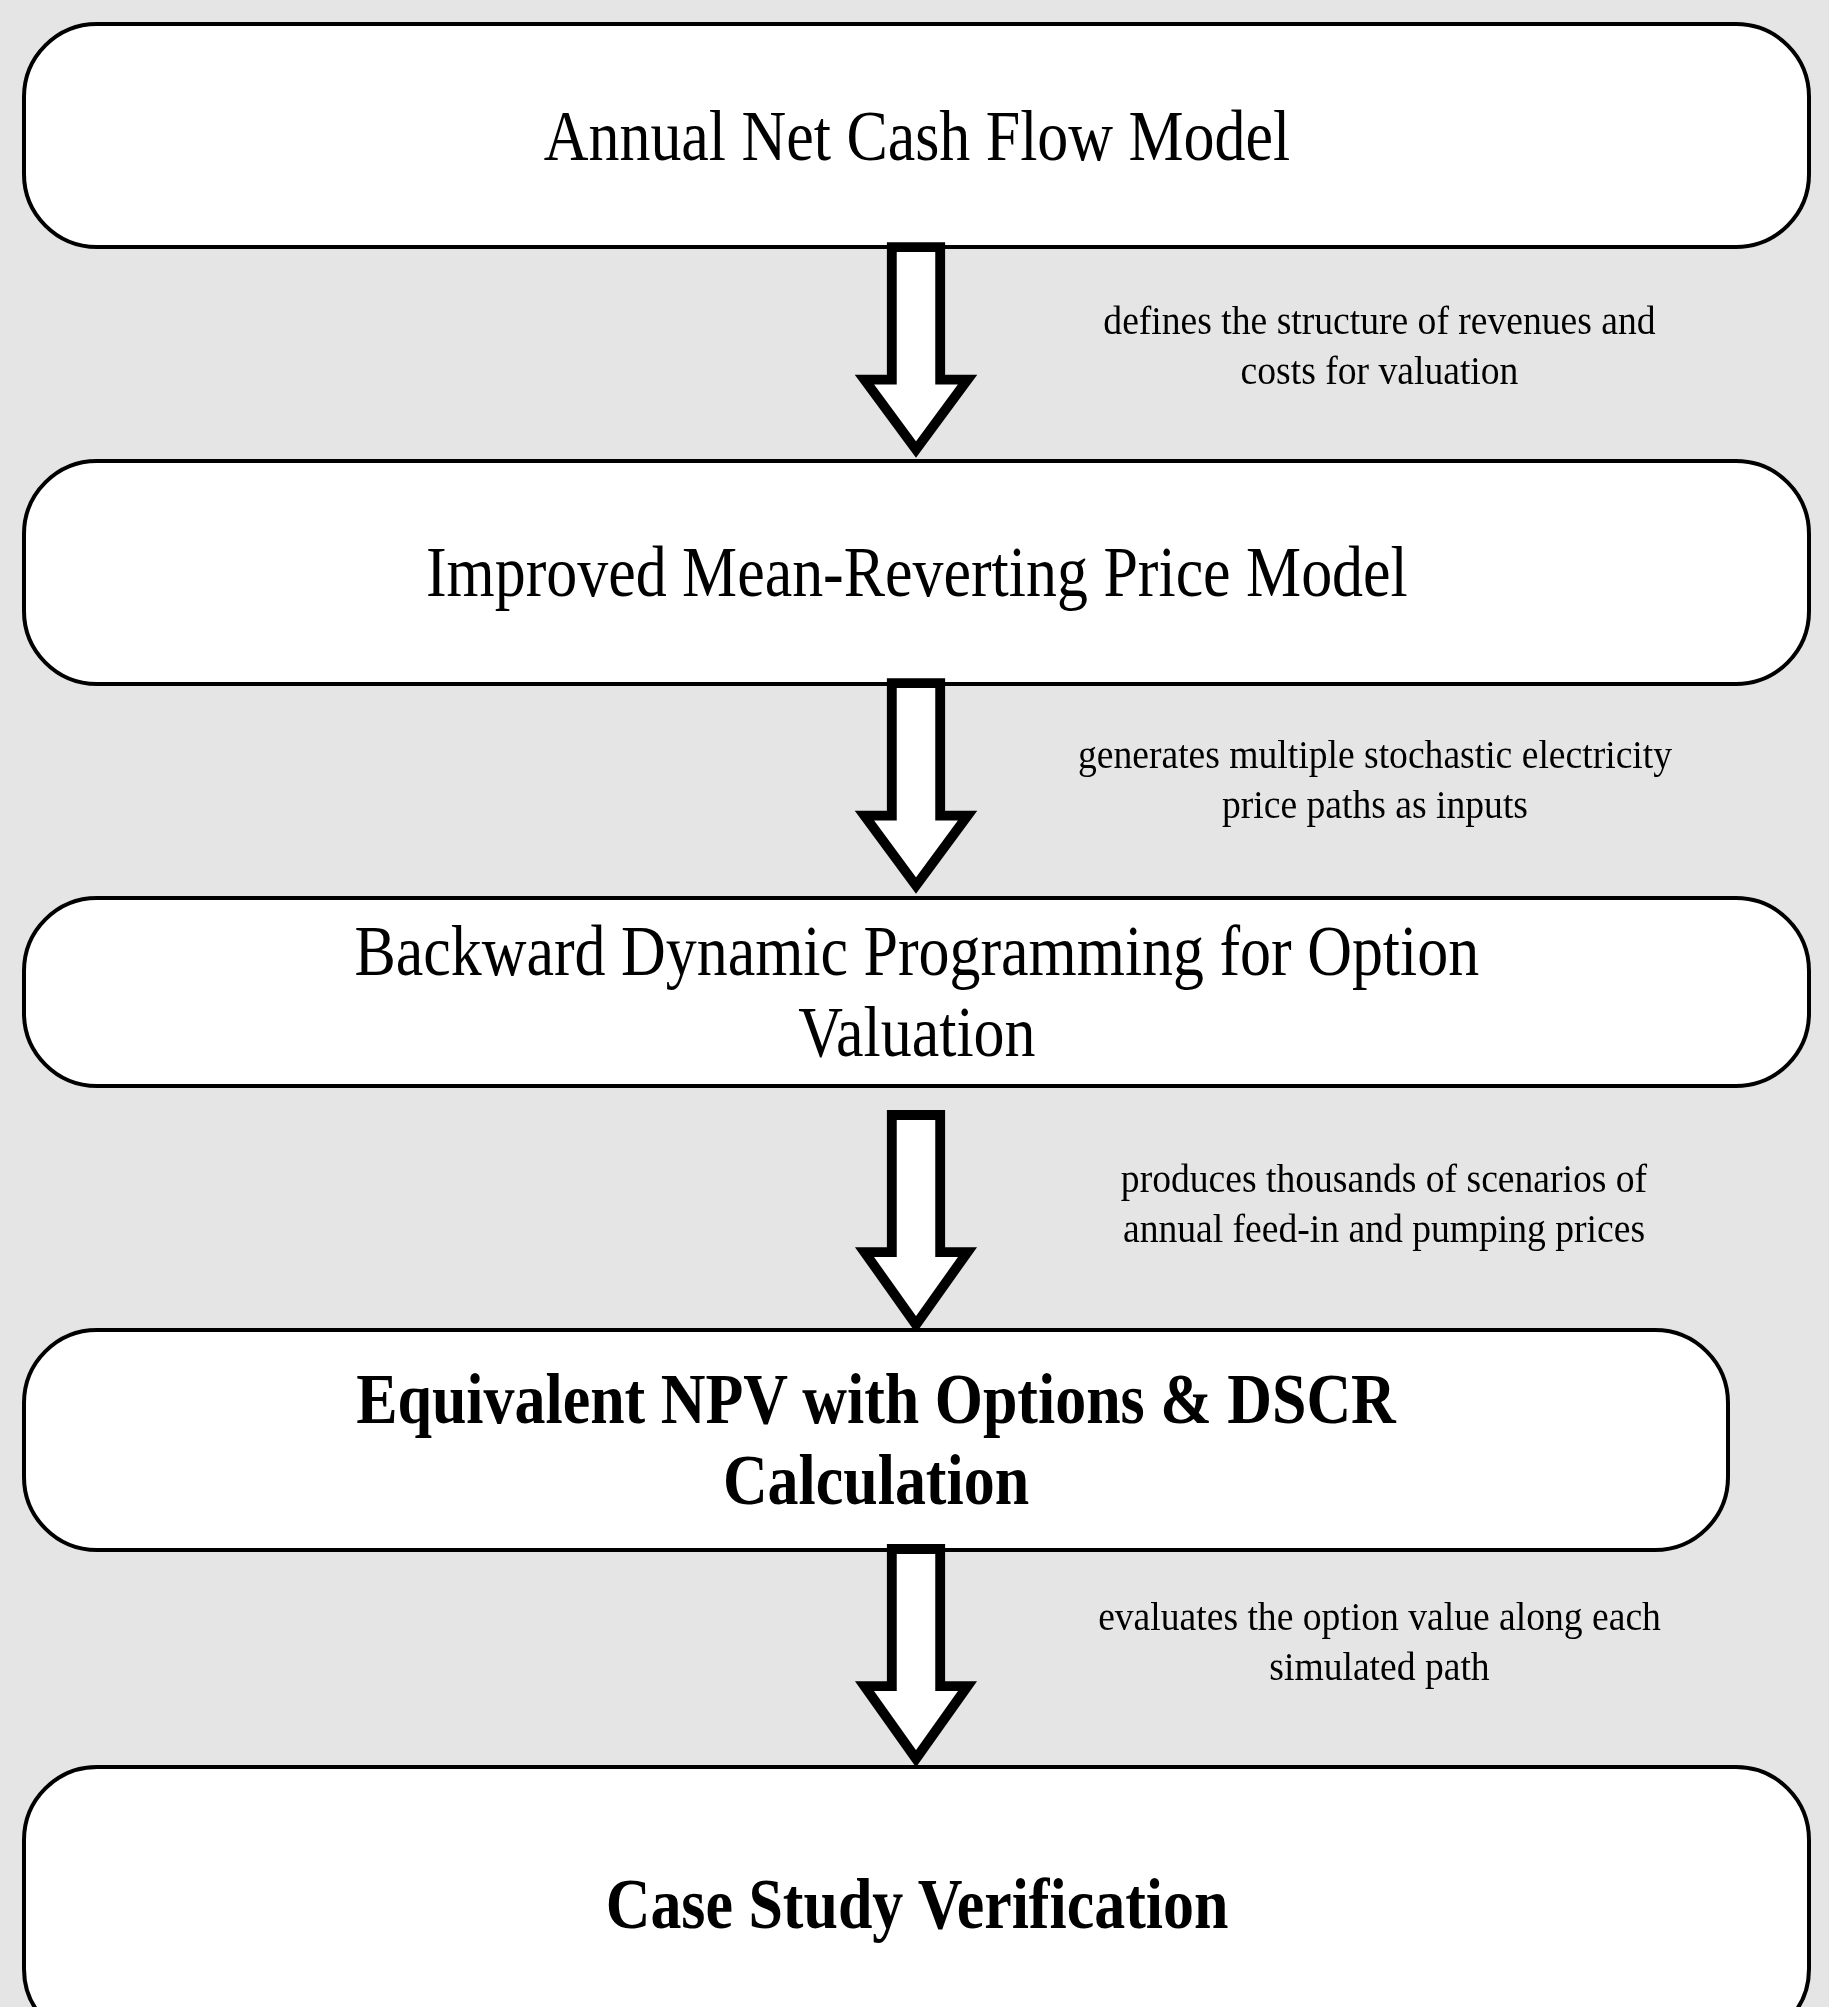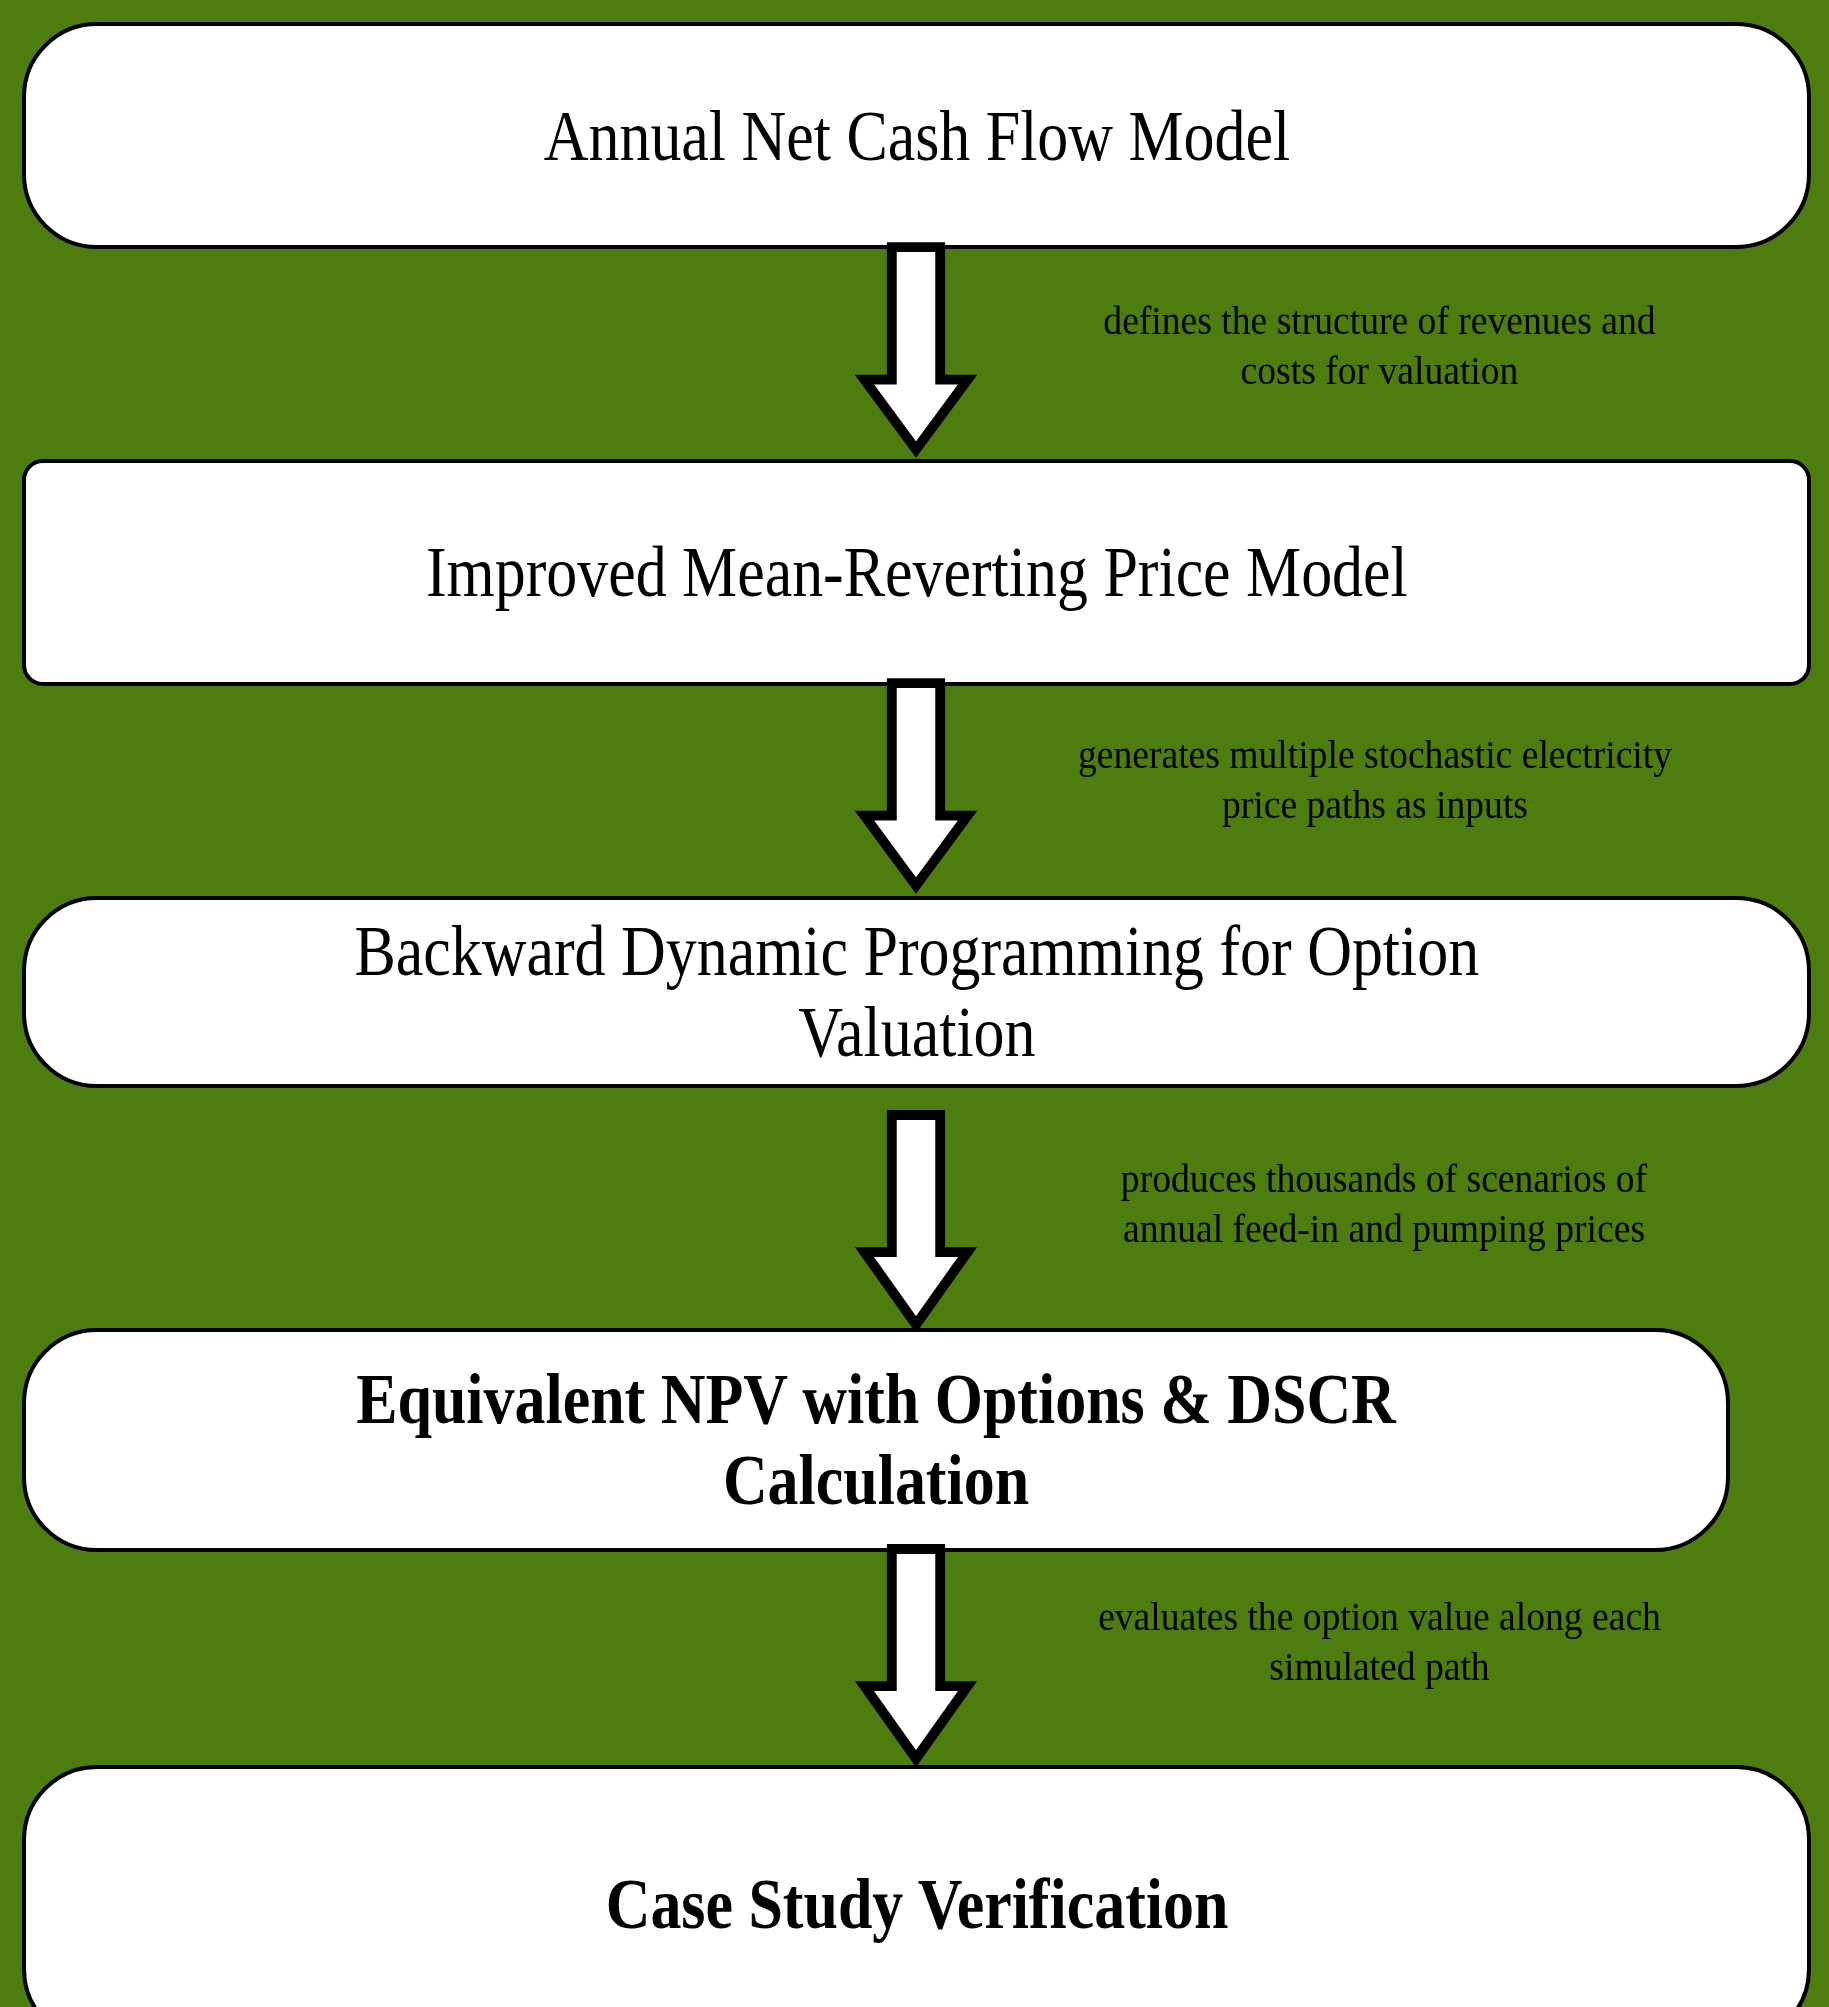--- a/index.html
+++ b/index.html
@@ -8,21 +8,21 @@
     background: #ffffff;
   }
   body {
     font-family: "Liberation Serif", "DejaVu Serif", serif;
     color: #000000;
   }
   #canvas {
     position: relative;
     width: 1830px;
     height: 2008px;
-    background: #4d7c0f;
+    background: #e5e5e5;
     overflow: hidden;
   }
   .node {
     position: absolute;
     box-sizing: border-box;
     border: 4.5px solid #000000;
     border-radius: 75px;
     background: #ffffff;
     display: flex;
     align-items: center;
@@ -70,21 +70,21 @@
   </div>
 
   <div class="edge" style="left:860px; top:247px; width:112px; height:208px;">
     <svg width="112" height="208" viewBox="0 0 125 232" aria-hidden="true">
       <polygon points="35.5,0 89.5,0 89.5,148 120,148 62.5,226 5,148 35.5,148" fill="#ffffff" stroke="#000000" stroke-width="11" stroke-linejoin="miter"></polygon>
     </svg>
   </div>
   <div class="edge-label" style="left:1008px; top:296px; width:743px;">defines the structure of revenues and
 costs for valuation</div>
 
-  <div class="node" style="left:22.4px; top:459px; width:1789px; height:227px;border-radius:21px;">
+  <div class="node" style="left:22.4px; top:459px; width:1789px; height:227px;">
     <div class="node-label">Improved Mean-Reverting Price Model</div>
   </div>
 
   <div class="edge" style="left:860px; top:683px; width:112px; height:208px;">
     <svg width="112" height="208" viewBox="0 0 125 232" aria-hidden="true">
       <polygon points="35.5,0 89.5,0 89.5,148 120,148 62.5,226 5,148 35.5,148" fill="#ffffff" stroke="#000000" stroke-width="11" stroke-linejoin="miter"></polygon>
     </svg>
   </div>
   <div class="edge-label" style="left:999px; top:730px; width:752px;">generates multiple stochastic electricity
 price paths as inputs</div>

